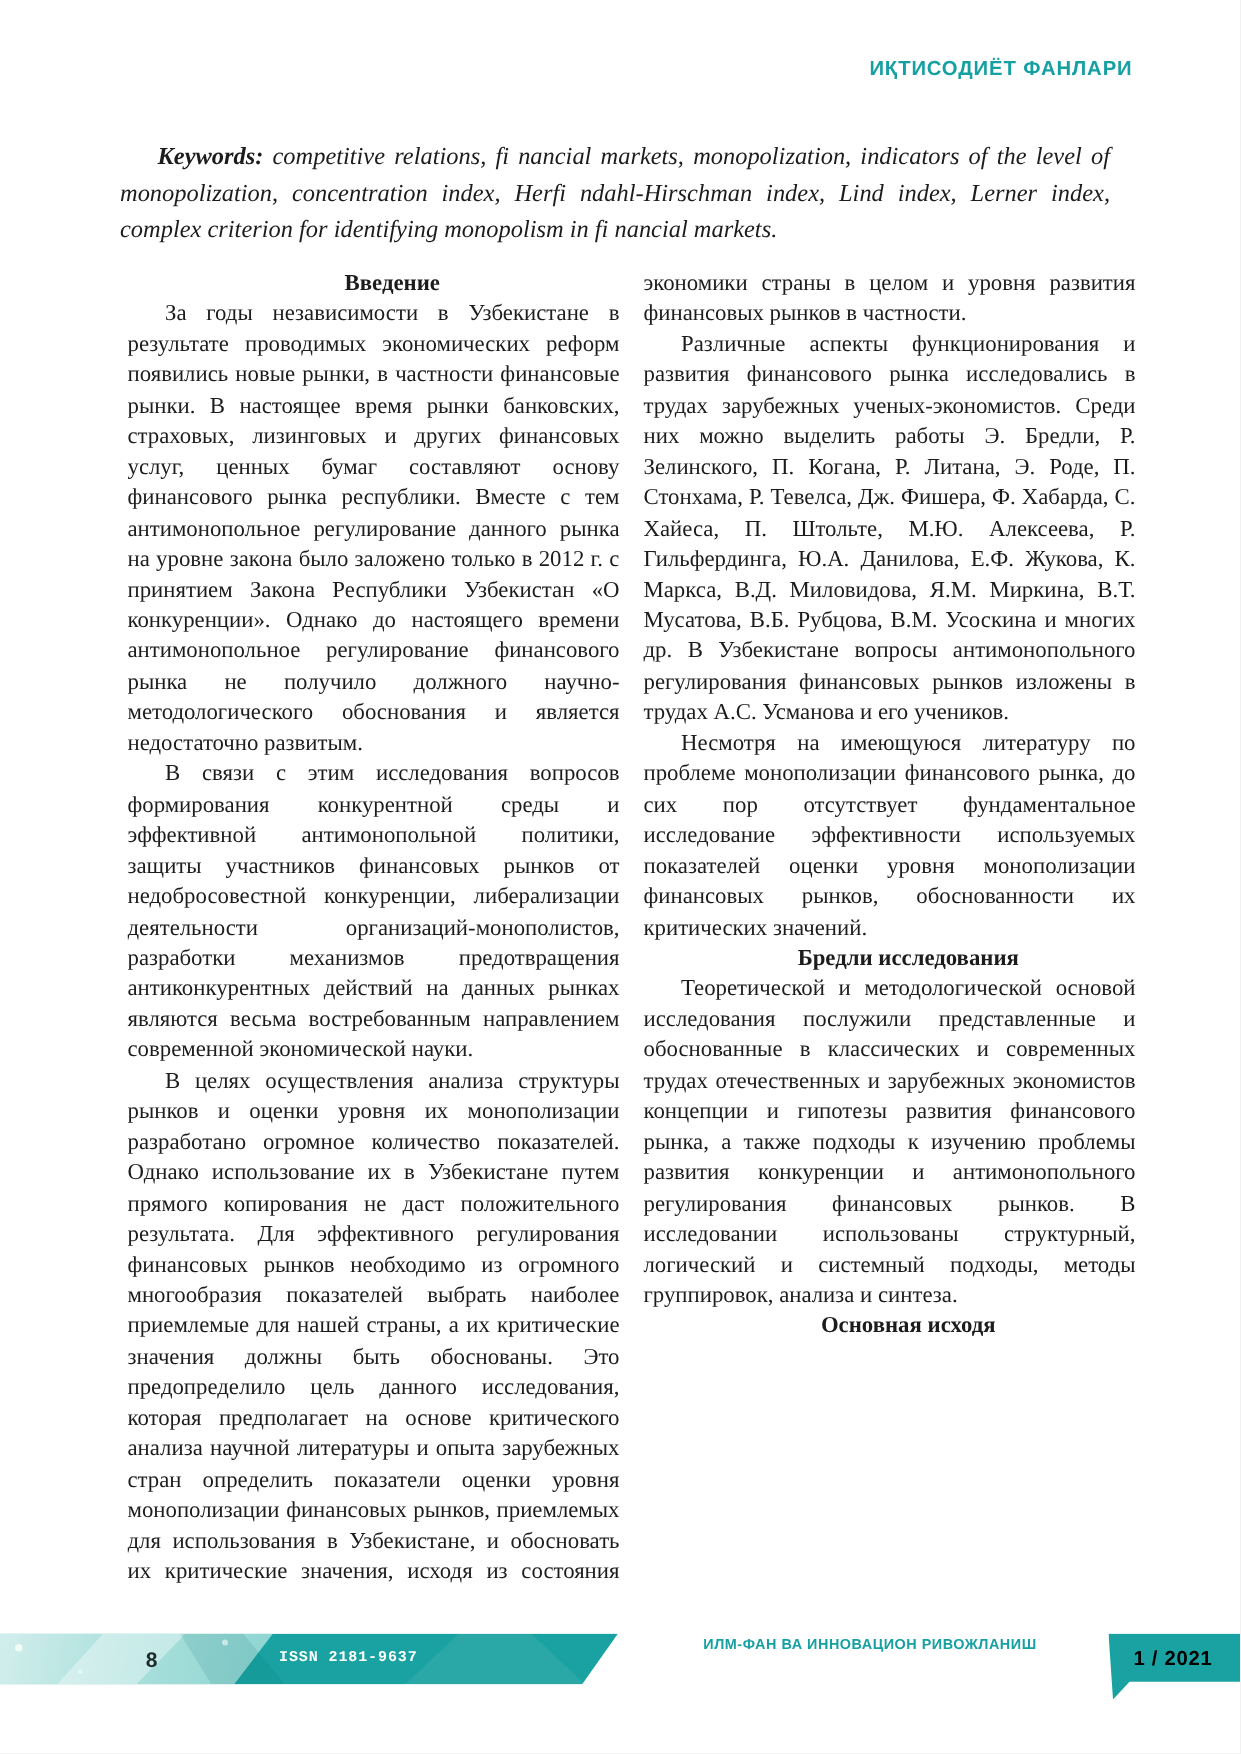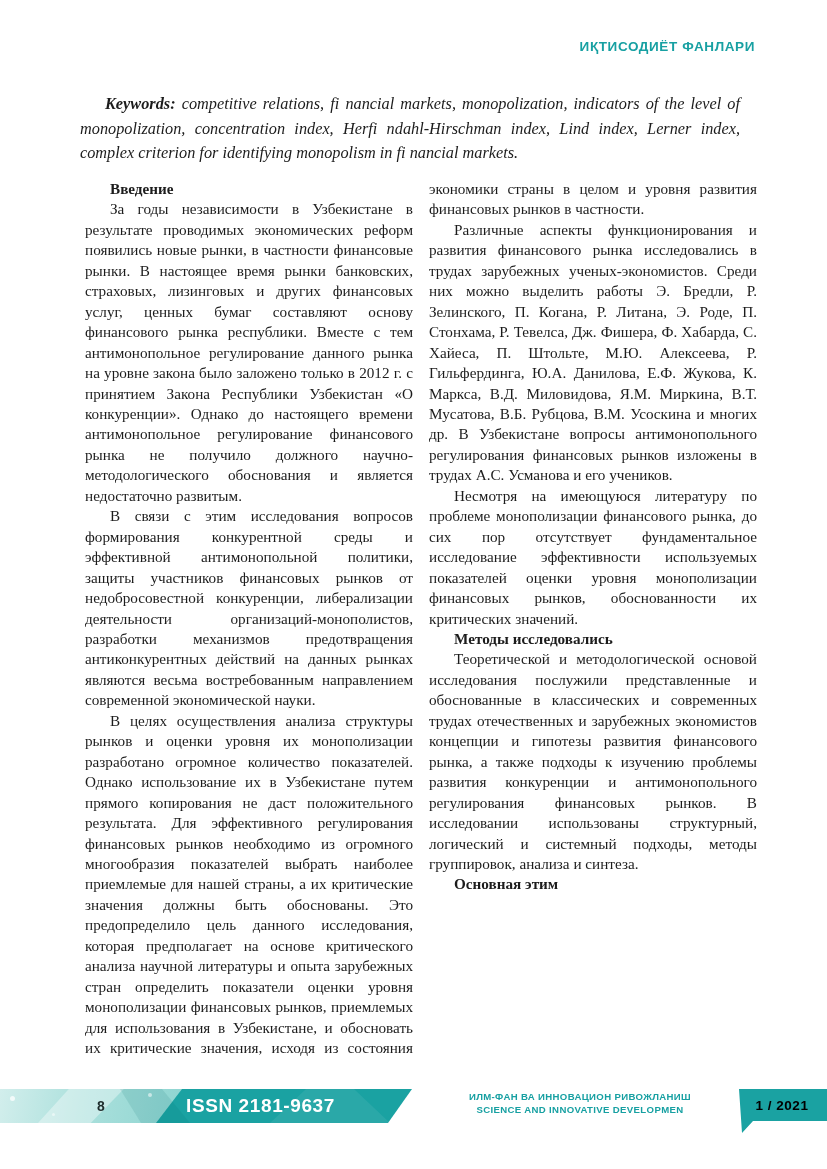--- a/index.html
+++ b/index.html
@@ -52,21 +52,21 @@
     line-height:20.45px;
     text-align:justify;
   }
   .article p, .article h3{
     margin:0;
     text-indent:25px;
   }
   .article h3{
     font-size:15.2px;
     font-weight:bold;
-    text-align:left;
+    text-align:center;
   }
   
   .footer-banner-left{
     position:absolute;
     left:0;top:1089px;
     width:412px;height:34px;
     background:var(--banner_teal,#1AA2A2);
     clip-path:polygon(0 0,100% 0,calc(100% - 24px) 100%,0 100%);
   }
   .banner-light{
@@ -95,22 +95,22 @@
   .dot-2{left:148px;top:4px;width:4px;height:4px;opacity:.55;}
   .dot-3{left:52px;top:24px;width:3px;height:3px;opacity:.5;}
   .page-num{
     position:absolute;left:86px;top:50%;transform:translateY(-50%);
     width:30px;text-align:center;
     font-family:"Liberation Sans", sans-serif;
     font-weight:bold;font-size:14px;color:#1d2b2b;
   }
   .issn{
     position:absolute;left:186px;top:50%;transform:translateY(-50%);
-    font-family:Liberation Sans, sans-serif;
-    font-weight:bold;font-size:19px;color:#fff;letter-spacing:.6px;
+    font-family:Liberation Mono, monospace;
+    font-weight:bold;font-size:10px;color:#fff;letter-spacing:.6px;
     white-space:nowrap;
     text-align:right;
   }
   .footer-center{
     position:absolute;left:420px;top:1090px;width:320px;
     text-align:center;
     font-family:"Liberation Sans", sans-serif;
     font-weight:bold;
     font-size:9.6px;
     line-height:13.4px;
@@ -143,39 +143,38 @@
 
   <p class="keywords" lang="en"><span class="kw-label">Keywords:</span> <span class="kw-text">competitive relations, fi nancial markets, monopolization, indicators of the level of monopolization, concentration index, Herfi ndahl-Hirschman index, Lind index, Lerner index, complex criterion for identifying monopolism in fi nancial markets.</span></p>
 
   <div class="article" lang="ru">
     <h3>Введение</h3>
     <p>За годы независимости в Узбекистане в результате проводимых экономических реформ появились новые рынки, в частности финансовые рынки. В настоящее время рынки банковских, страховых, лизинговых и других финансовых услуг, ценных бумаг составляют основу финансового рынка республики. Вместе с тем антимонопольное регулирование данного рынка на уровне закона было заложено только в 2012 г. с принятием Закона Республики Узбекистан «О конкуренции». Однако до настоящего времени антимонопольное регулирование финансового рынка не получило должного научно-методологического обоснования и является недостаточно развитым.</p>
     <p>В связи с этим исследования вопросов формирования конкурентной среды и эффективной антимонопольной политики, защиты участников финансовых рынков от недобросовестной конкуренции, либерализации деятельности организаций-монополистов, разработки механизмов предотвращения антиконкурентных действий на данных рынках являются весьма востребованным направлением современной экономической науки.</p>
     <p>В целях осуществления анализа структуры рынков и оценки уровня их монополизации разработано огромное количество показателей. Однако использование их в Узбекистане путем прямого копирования не даст положительного результата. Для эффективного регулирования финансовых рынков необходимо из огромного многообразия показателей выбрать наиболее приемлемые для нашей страны, а их критические значения должны быть обоснованы. Это предопределило цель данного исследования, которая предполагает на основе критического анализа научной литературы и опыта зарубежных стран определить показатели оценки уровня монополизации финансовых рынков, приемлемых для использования в Узбекистане, и обосновать их критические значения, исходя из состояния экономики страны в целом и уровня развития финансовых рынков в частности.</p>
     <p>Различные аспекты функционирования и развития финансового рынка исследовались в трудах зарубежных ученых-экономистов. Среди них можно выделить работы Э. Бредли, Р. Зелинского, П. Когана, Р. Литана, Э. Роде, П. Стонхама, Р. Тевелса, Дж. Фишера, Ф. Хабарда, С. Хайеса, П. Штольте, М.Ю. Алексеева, Р. Гильфердинга, Ю.А. Данилова, Е.Ф. Жукова, К. Маркса, В.Д. Миловидова, Я.М. Миркина, В.Т. Мусатова, В.Б. Рубцова, В.М. Усоскина и многих др. В Узбекистане вопросы антимонопольного регулирования финансовых рынков изложены в трудах А.С. Усманова и его учеников.</p>
     <p>Несмотря на имеющуюся литературу по проблеме монополизации финансового рынка, до сих пор отсутствует фундаментальное исследование эффективности используемых показателей оценки уровня монополизации финансовых рынков, обоснованности их критических значений.</p>
-    <h3>Методы исследовались</h3>
+    <h3>Бредли исследования</h3>
     <p>Теоретической и методологической основой исследования послужили представленные и обоснованные в классических и современных трудах отечественных и зарубежных экономистов концепции и гипотезы развития финансового рынка, а также подходы к изучению проблемы развития конкуренции и антимонопольного регулирования финансовых рынков. В исследовании использованы структурный, логический и системный подходы, методы группировок, анализа и синтеза.</p>
-    <h3>Основная этим</h3>
+    <h3>Основная исходя</h3>
   </div>
 
   <div class="footer-banner-left">
     <div class="banner-light"></div>
     <div class="facet facet-a"></div>
     <div class="facet facet-b"></div>
     <div class="facet facet-c"></div>
     <div class="dot dot-1"></div>
     <div class="dot dot-2"></div>
     <div class="dot dot-3"></div>
     <span class="page-num">8</span>
     <span class="issn">ISSN 2181-9637</span>
   </div>
 
   <div class="footer-center">
     <div>ИЛМ-ФАН ВА ИННОВАЦИОН РИВОЖЛАНИШ</div>
-    <div>SCIENCE AND INNOVATIVE DEVELOPMEN</div>
   </div>
 
   <div class="footer-banner-right">
     <span class="issue-label">1 / 2021</span>
   </div>
 
 </div>
 
 </body></html>

